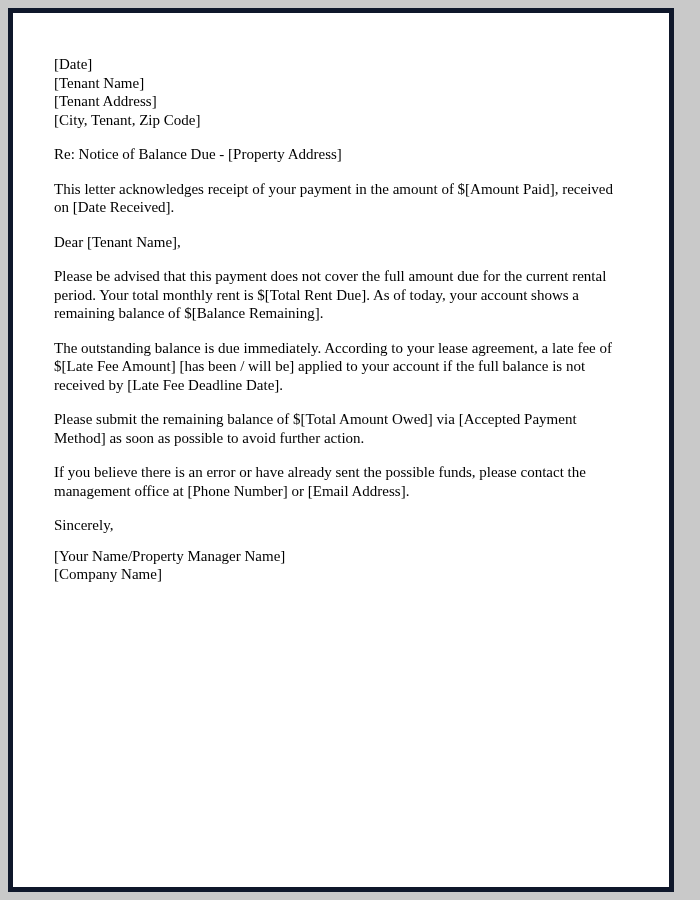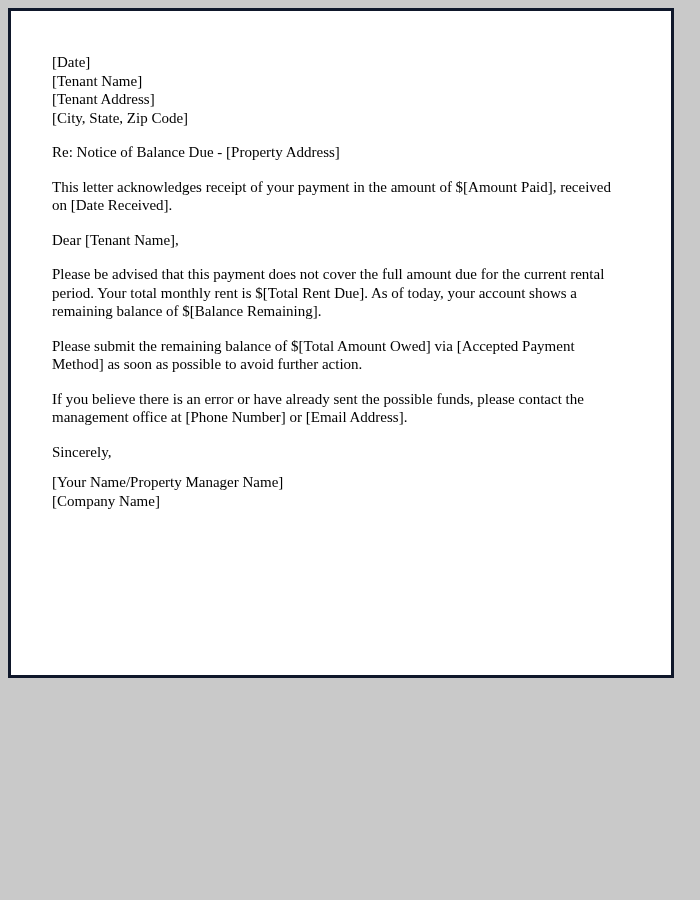--- a/index.html
+++ b/index.html
@@ -14,23 +14,23 @@
     width: 700px;
     height: 900px;
     background: #c9c9c9;
     overflow: hidden;
   }
   .paper {
     position: absolute;
     left: 8px;
     top: 8px;
     width: 666px;
-    height: 670px;
+    height: 884px;
     background: #ffffff;
-    border: 3px solid #0f172a;
+    border: 5px solid #0f172a;
   }
   .letter-body {
     padding: 42px 48px 0 41px;
     color: #000000;
     font-size: 15px;
     line-height: 18.5px;
   }
   .header-block .line {
     white-space: nowrap;
   }
@@ -49,31 +49,32 @@
 <body>
 
 <div class="canvas">
   <div class="paper">
     <div class="letter-body">
 
       <div class="header-block">
         <div class="line">[Date]</div>
         <div class="line">[Tenant Name]</div>
         <div class="line">[Tenant Address]</div>
-        <div class="line">[City, State, Zip Code]</div>
+        <div class="line">[City, Tenant, Zip Code]</div>
       </div>
 
       <div class="para">Re: Notice of Balance Due - [Property Address]</div>
 
       <div class="para">This letter acknowledges receipt of your payment in the amount of $[Amount Paid], received on [Date Received].</div>
 
       <div class="para">Dear [Tenant Name],</div>
 
       <div class="para">Please be advised that this payment does not cover the full amount due for the current rental period. Your total monthly rent is $[Total Rent Due]. As of today, your account shows a remaining balance of $[Balance Remaining].</div>
 
+      <div class="para">The outstanding balance is due immediately. According to your lease agreement, a late fee of $[Late Fee Amount] [has been / will be] applied to your account if the full balance is not received by [Late Fee Deadline Date].</div>
 
       <div class="para">Please submit the remaining balance of $[Total Amount Owed] via [Accepted Payment Method] as soon as possible to avoid further action.</div>
 
       <div class="para">If you believe there is an error or have already sent the possible funds, please contact the management office at [Phone Number] or [Email Address].</div>
 
       <div class="para">Sincerely,</div>
 
       <div class="sig-block">
         <div class="line">[Your Name/Property Manager Name]</div>
         <div class="line">[Company Name]</div>

